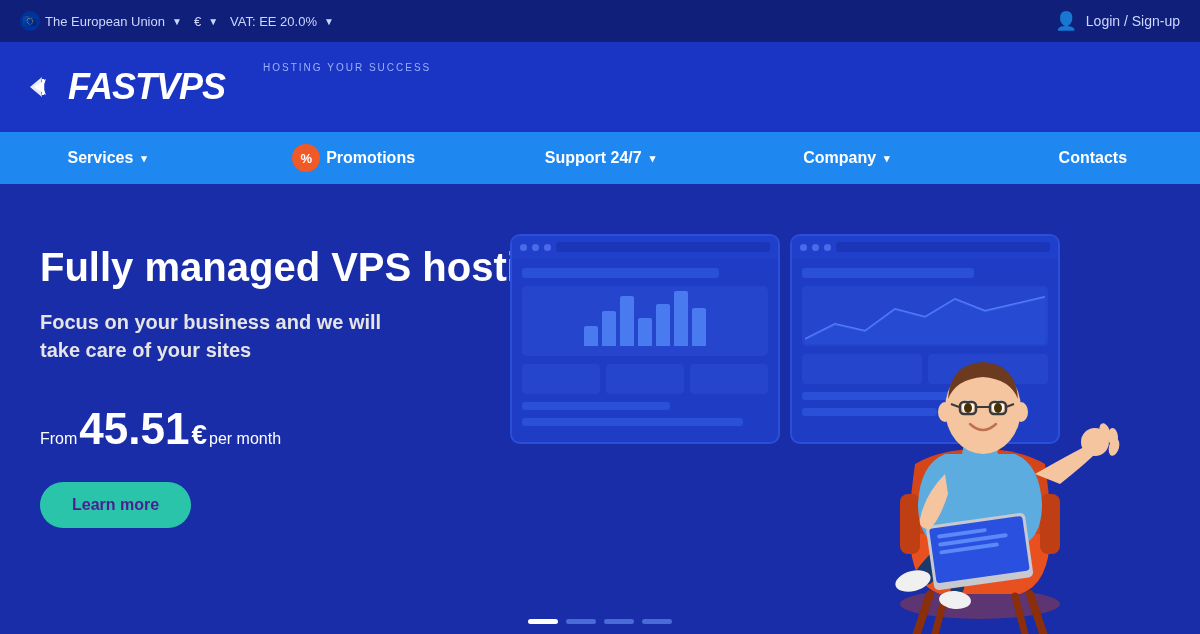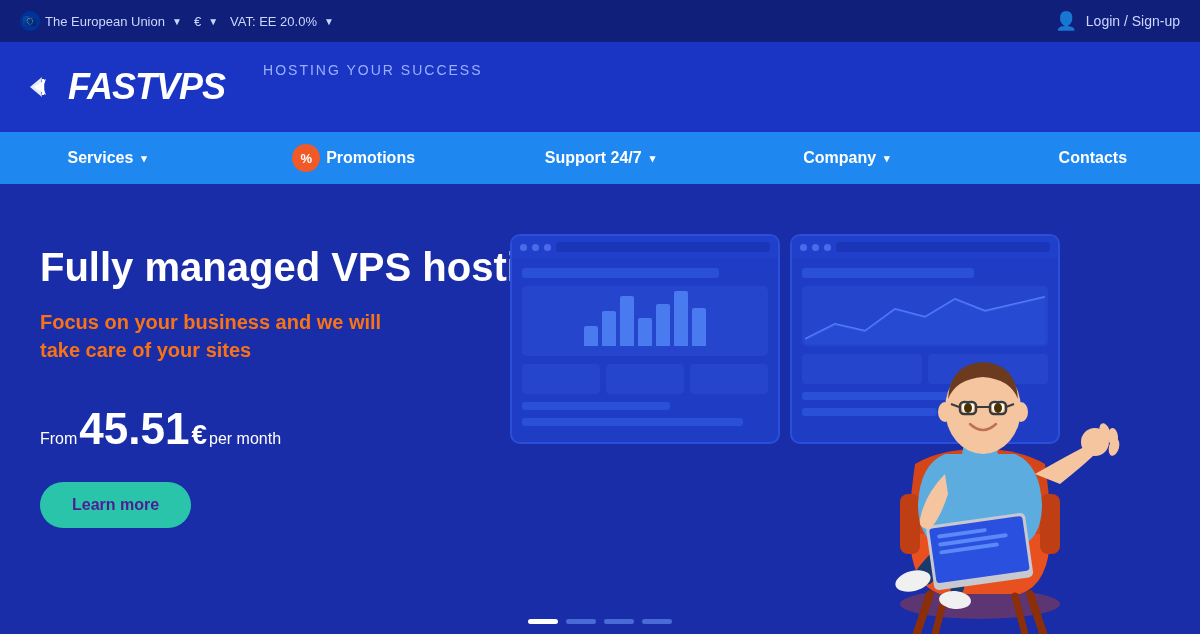--- a/index.html
+++ b/index.html
@@ -70,21 +70,21 @@
       flex-direction: row;
     }
     .logo-text {
       font-size: 36px;
       font-weight: 900;
       color: #fff;
       letter-spacing: -1px;
       font-style: italic;
     }
     .logo-tagline {
-      font-size: 14px;
+      font-size: 10px;
       color: #9ab0ff;
       letter-spacing: 2px;
       text-align: center;
       margin-top: -4px;
       margin-left: 38px;
     }
     .header-links {
       display: flex;
       flex-direction: column;
       align-items: flex-end;
@@ -149,21 +149,21 @@
     .hero-title {
       font-size: 40px;
       font-weight: 900;
       color: #fff;
       line-height: 1.15;
       margin-bottom: 18px;
     }
     .hero-subtitle {
       font-size: 20px;
       font-weight: 700;
-      color: #f97316;
+      color: #e5e5e5;
       line-height: 1.4;
       margin-bottom: 40px;
     }
     .hero-price {
       display: flex;
       align-items: baseline;
       gap: 2px;
       margin-bottom: 28px;
     }
     .price-from {

